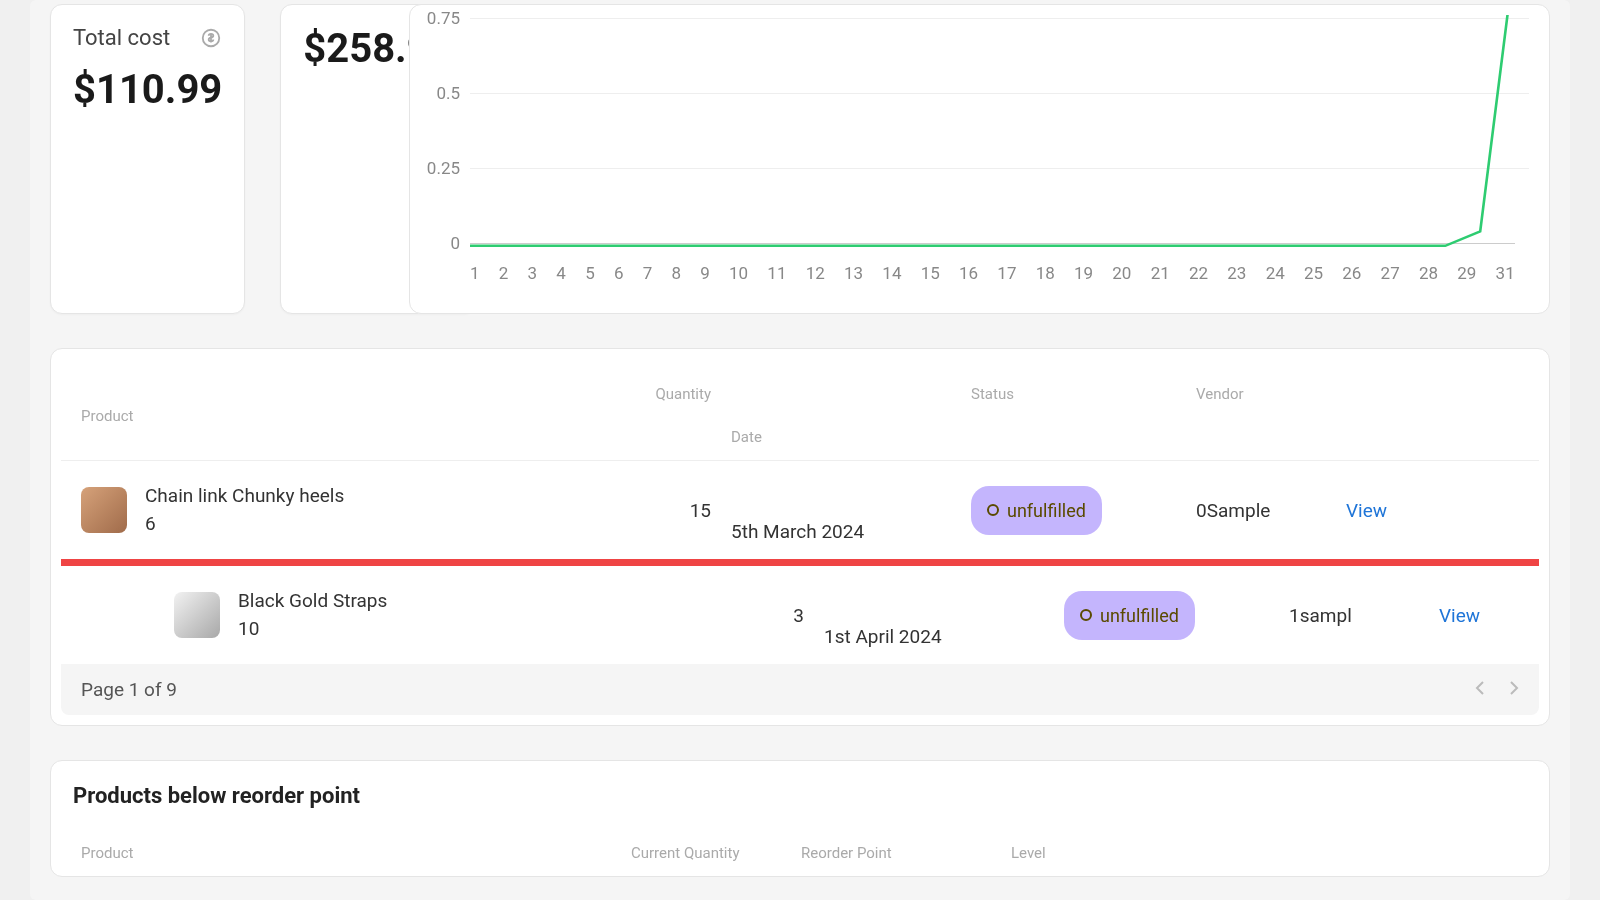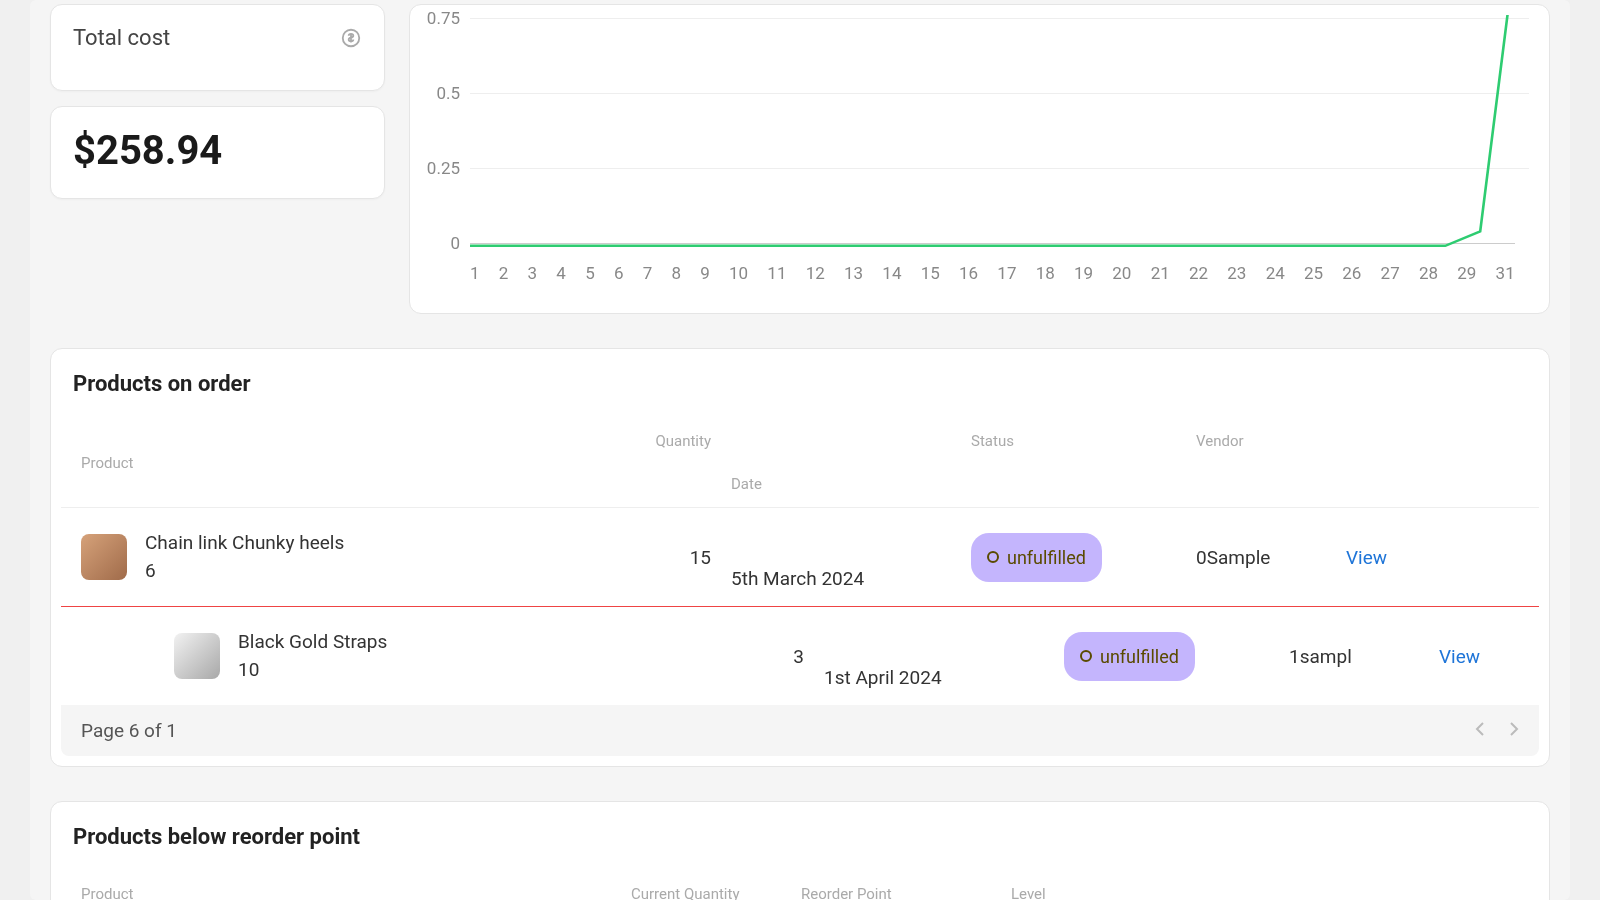--- a/index.html
+++ b/index.html
@@ -20,22 +20,22 @@
     position: relative;
   }
   .top-row {
     display: flex;
     gap: 24px;
     padding-top: 4px;
   }
   .cards-col {
     width: 335px;
     display: flex;
-    flex-direction: column;
-    gap: 15px;
+    flex-direction: row;
+    gap: 35px;
   }
   .card {
     background: #fff;
     border: 1px solid #e5e5e5;
     border-radius: 12px;
     padding: 20px 22px 24px 22px;
     box-shadow: 0 1px 2px rgba(0,0,0,0.03);
   }
   .card-head {
     display: flex;
@@ -138,21 +138,21 @@
     display: flex;
     padding: 14px 20px;
     border-bottom: 1px solid #eee;
     color: #aaa;
     font-size: 15px;
   }
   .trow {
     display: flex;
     align-items: center;
     padding: 16px 20px;
-    border-bottom: 1px solid #ef4444;
+    border-bottom: 7px solid #ef4444;
   }
   .col-product { flex: 0 0 550px; display: flex; align-items: center; gap: 18px; }
   .col-qty { flex: 0 0 90px; text-align: right; padding-right: 10px; }
   .col-date { flex: 0 0 250px; padding-left: 10px; margin-top: 43px; }
   .col-status { flex: 0 0 225px; }
   .col-vendor { flex: 0 0 150px; }
   .col-action { flex: 0 0 80px; }
   .thumb {
     width: 46px;
     height: 46px;
@@ -232,20 +232,21 @@
 
     <div class="cards-col">
       <div class="card">
         <div class="card-head">
           <div class="card-label">Total cost</div>
           <svg class="card-icon" viewBox="0 0 24 24" stroke-width="2">
             <circle cx="12" cy="12" r="9"></circle>
             <path d="M12 7v10 M9.5 9.5c0-1 1-2 2.5-2s2.5 .8 2.5 2c0 1.2-1 1.8-2.5 2s-2.5 .8-2.5 2c0 1.2 1 2 2.5 2s2.5-1 2.5-2"></path>
           </svg>
         </div>
+        <div class="card-value">$110.99</div>
       </div>
 
       <div class="card">
         <div class="card-value">$258.94</div>
       </div>
     </div>
 
     <div class="chart-card">
       <div class="chart-area">
 
@@ -294,21 +295,20 @@
             <span>27</span>
             <span>28</span>
             <span>29</span>
             <span>31</span>
           </div>
       </div>
     </div>
   </div>
 
   <div class="panel">
-    <div class="panel-title">Products on order</div>
     <div class="table">
       <div class="thead">
         <div class="col-product">Product</div>
         <div class="col-qty">Quantity</div>
         <div class="col-date">Date</div>
         <div class="col-status">Status</div>
         <div class="col-vendor">Vendor</div>
         <div class="col-action"></div>
       </div>
 
@@ -346,21 +346,21 @@
           <span class="badge">
             <span class="badge-dot"></span>
             <span>unfulfilled</span>
           </span>
         </div>
         <div class="col-vendor cell">1sampl</div>
         <div class="col-action"><span class="view-link">View</span></div>
       </div>
     </div>
     <div class="tfoot">
-      <span>Page 6 of 1</span>
+      <span>Page 1 of 9</span>
       <div class="pager">
         <span>
           <svg width="10" height="16" viewBox="0 0 10 16">
               <path d="M8 2 L2 8 L8 14" stroke="#bbb" stroke-width="2" fill="none"></path>
             </svg>
         </span>
         <span>
           <svg width="10" height="16" viewBox="0 0 10 16">
               <path d="M2 2 L8 8 L2 14" stroke="#bbb" stroke-width="2" fill="none"></path>
             </svg>

